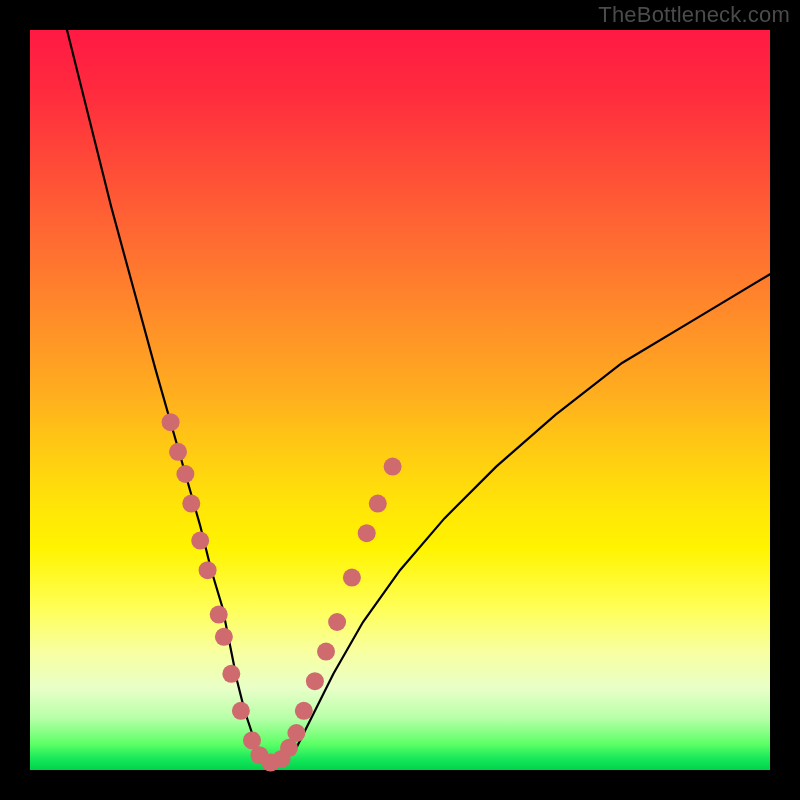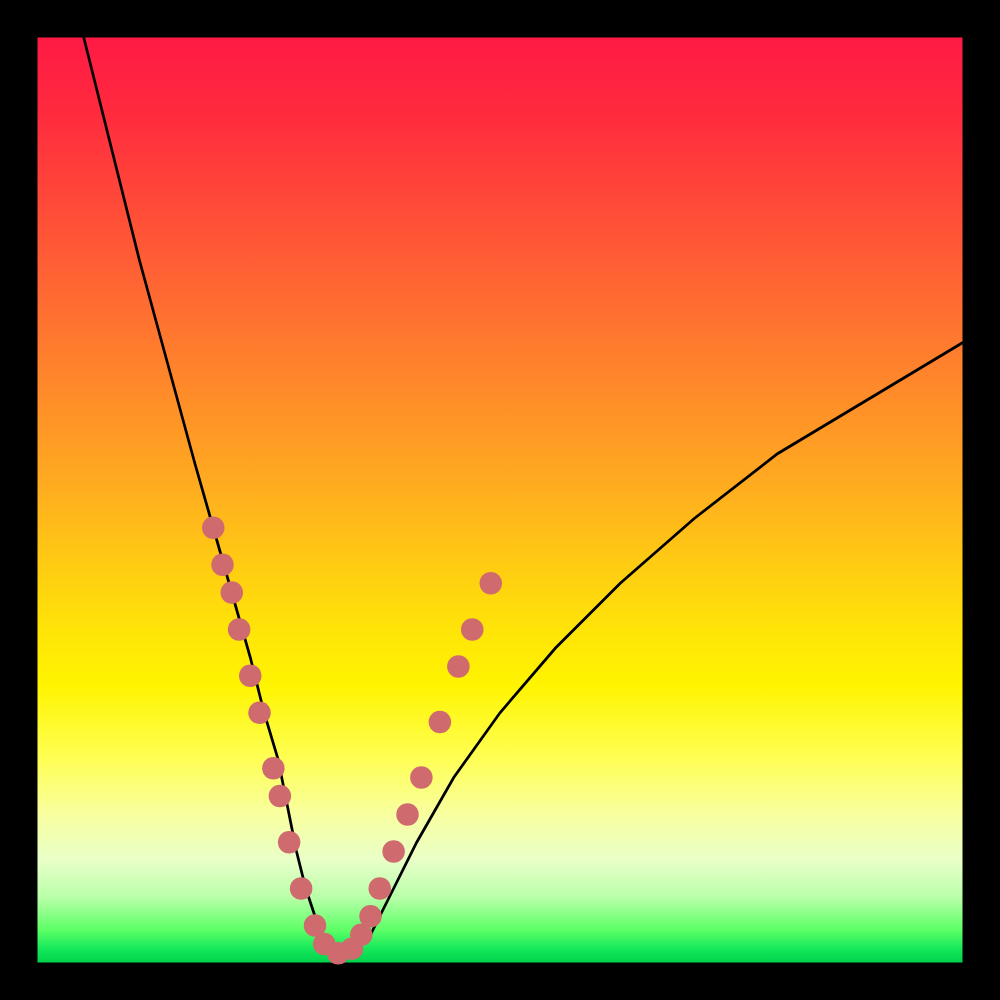--- a/index.html
+++ b/index.html
@@ -89,13 +89,14 @@
           <circle cx="284.9" cy="651.2" r="9" fill="#cf6a6f"></circle>
           <circle cx="296.0" cy="621.6" r="9" fill="#cf6a6f"></circle>
           <circle cx="307.1" cy="592.0" r="9" fill="#cf6a6f"></circle>
           <circle cx="321.9" cy="547.6" r="9" fill="#cf6a6f"></circle>
           <circle cx="336.7" cy="503.2" r="9" fill="#cf6a6f"></circle>
           <circle cx="347.8" cy="473.6" r="9" fill="#cf6a6f"></circle>
           <circle cx="362.6" cy="436.6" r="9" fill="#cf6a6f"></circle>
         </g>
     </svg>
   </div>
+  <div class="watermark">TheBottleneck.com</div>
 </div>
 
 </body></html>

